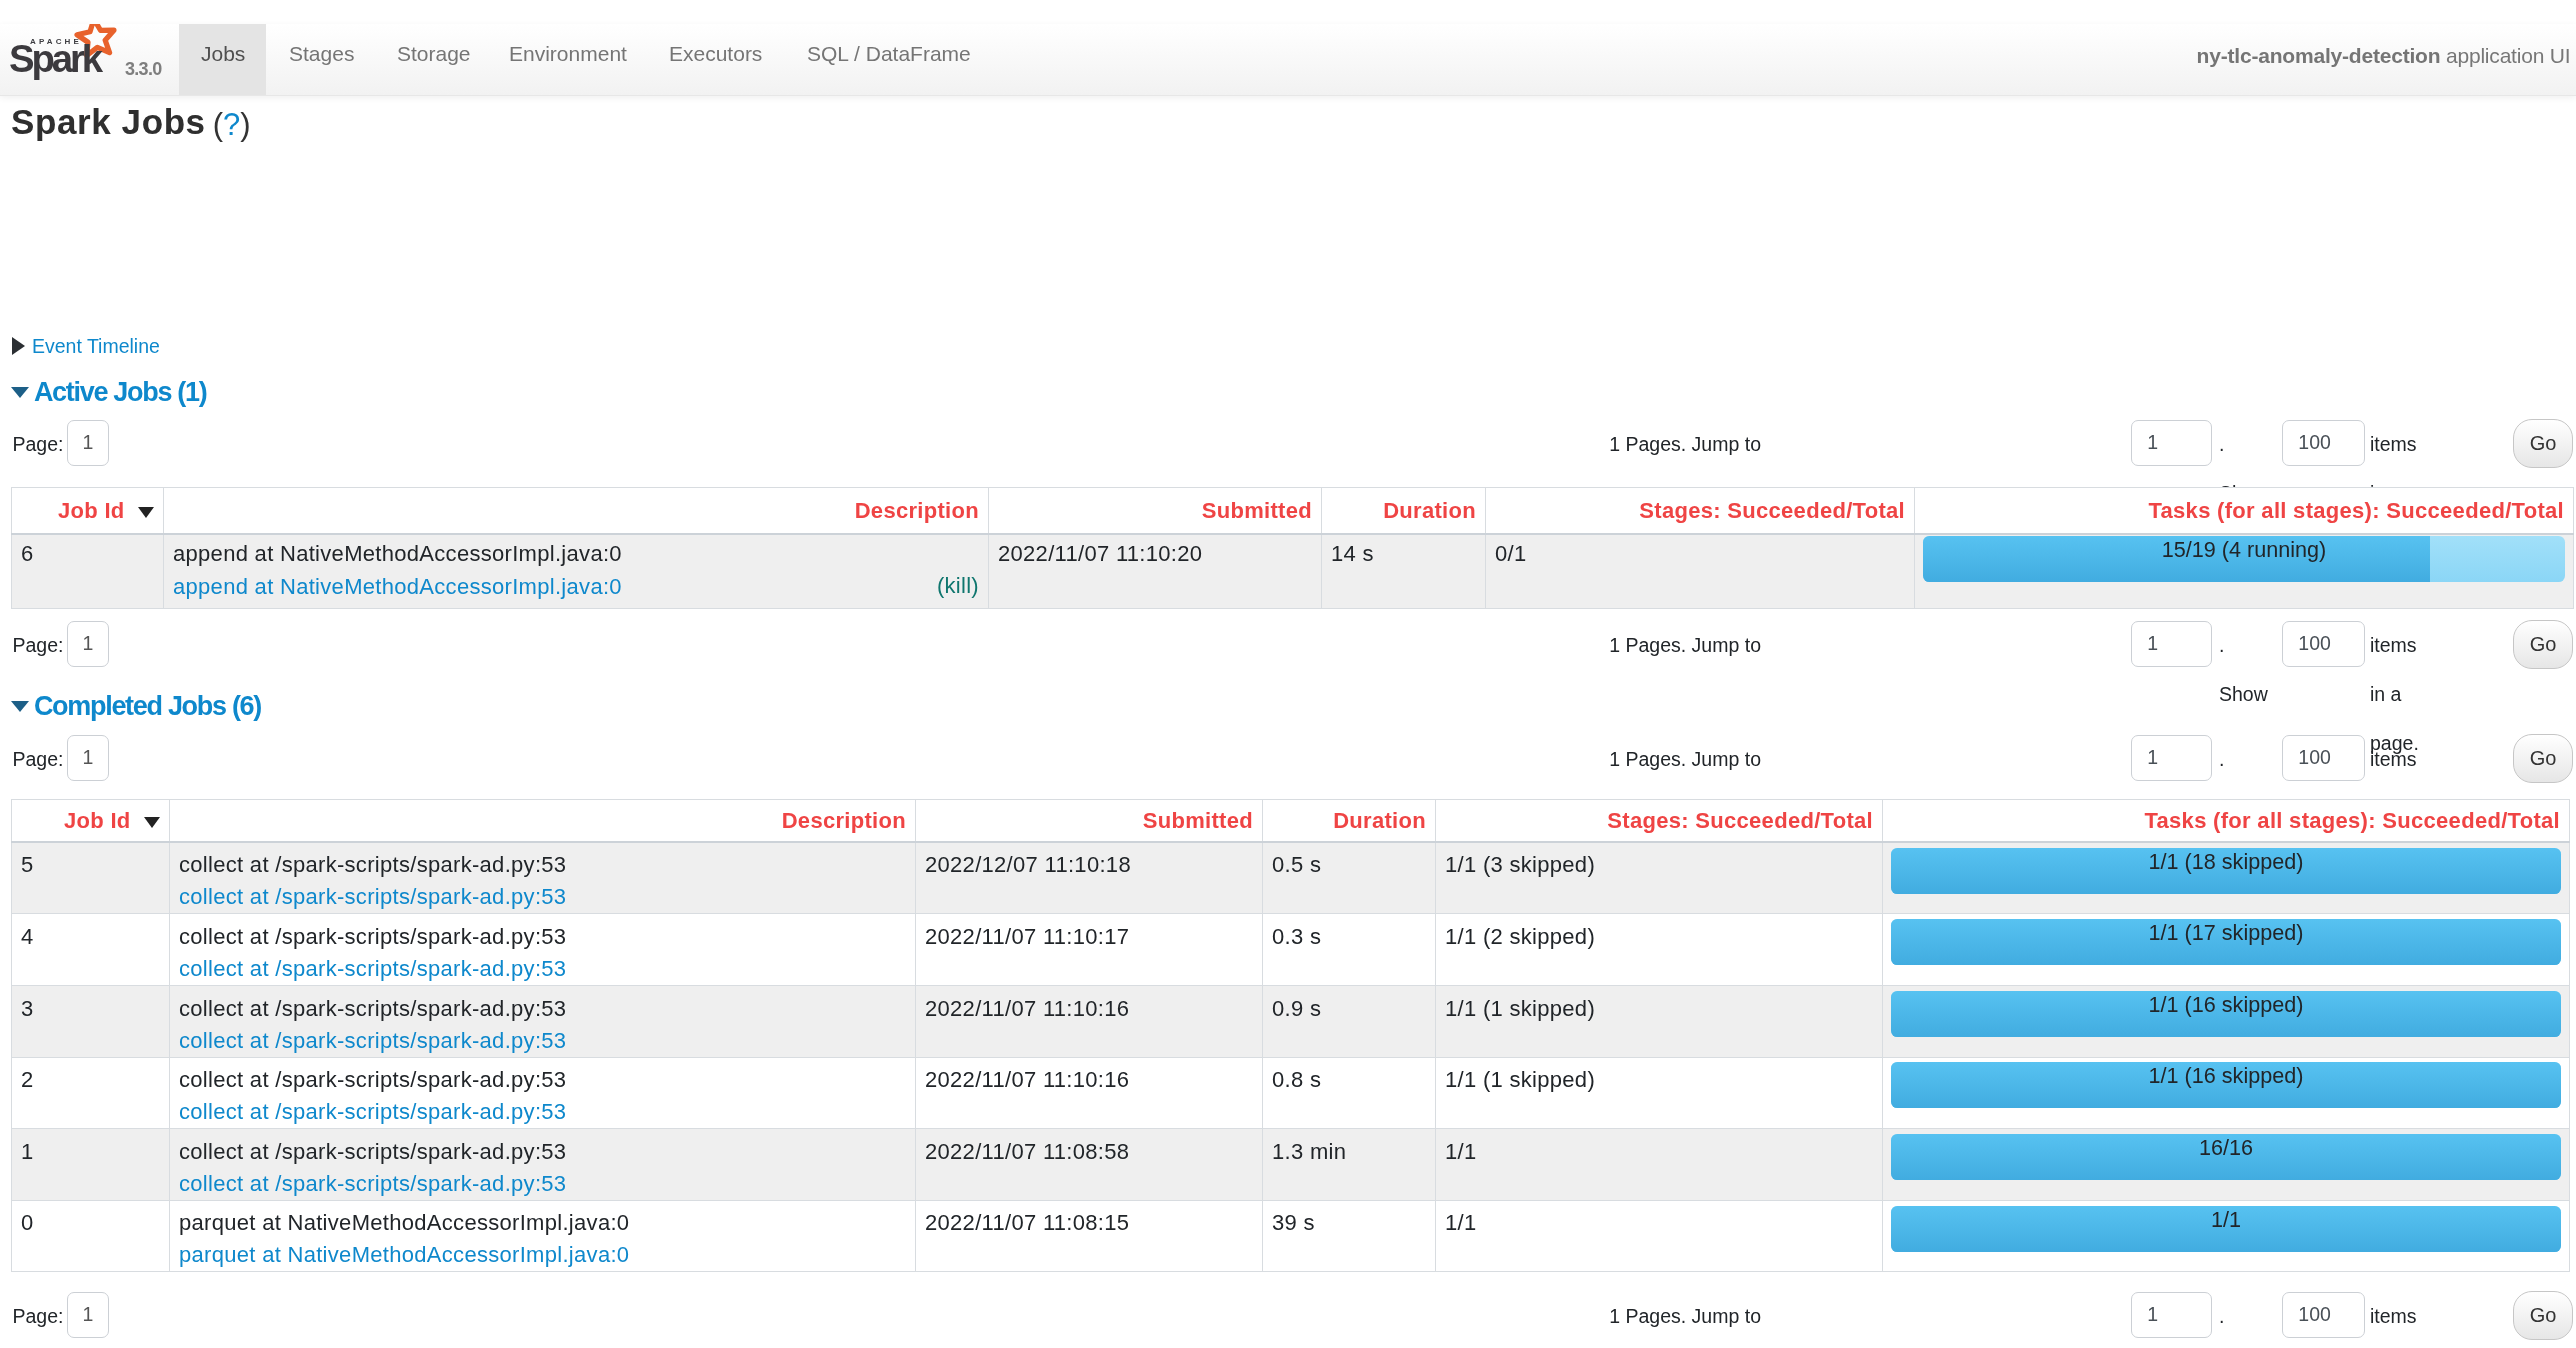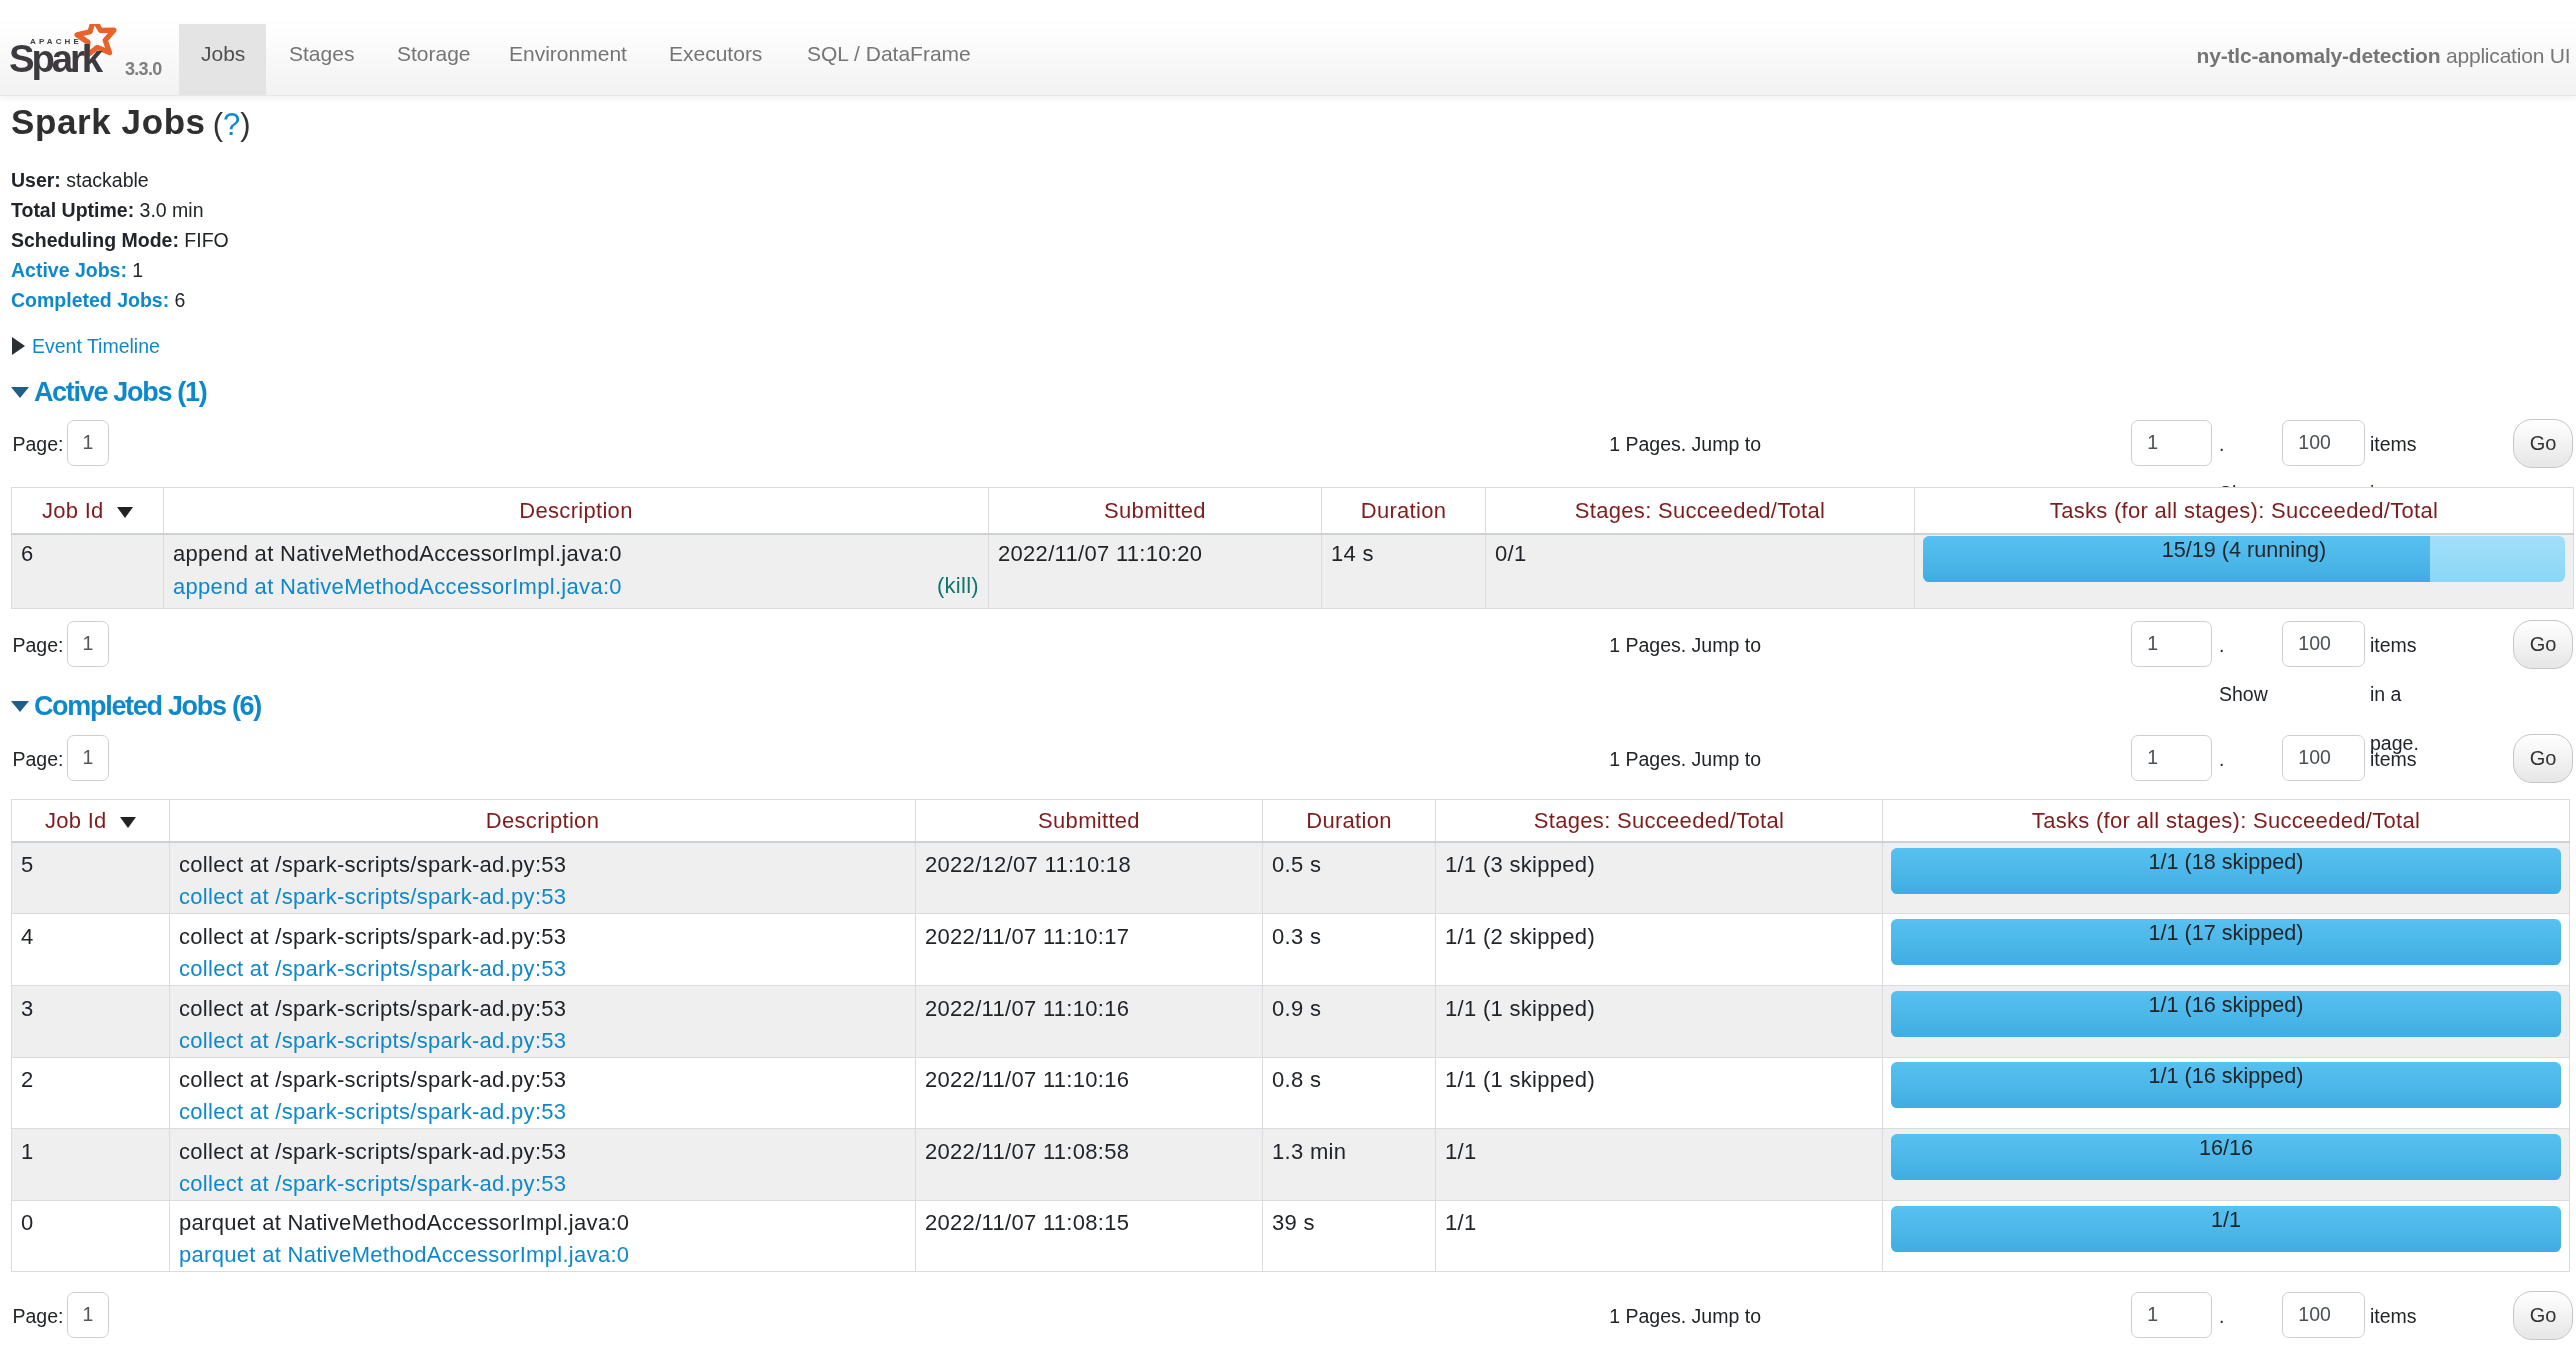--- a/index.html
+++ b/index.html
@@ -56,22 +56,22 @@
 .prow .go { position:absolute; left:2513px; top:-1.4px; width:60px; height:49px;
   border:1.4px solid #c6c6c6; border-radius:19px; background:linear-gradient(#ffffff,#e6e6e6);
   text-align:center; line-height:46px; color:#333; font-size:20px; }
 #pr1 { top:420px; } #pr2 { top:621px; } #pr3 { top:735px; } #pr4 { top:1292px; }
 
 
 table { border-collapse:collapse; table-layout:fixed; position:absolute;
   font-size:22px; }
 #t1 { left:11px; top:487px; width:2561px; }
 #t2 { left:11px; top:799px; width:2559px; }
-th { font-weight:normal; text-align:center; padding:7px 9px; line-height:31px; letter-spacing:0.3px;
-  border:1.4px solid #d8dce0; border-bottom:2.1px solid #ccd2d8; background:#fff; color:#7f1d1d; }
+th { font-weight:bold; text-align:right; padding:7px 9px; line-height:31px; letter-spacing:0.3px;
+  border:1.4px solid #d8dce0; border-bottom:2.1px solid #ccd2d8; background:#fff; color:#ef4444; }
 #t2 th { padding-top:4.9px; padding-bottom:4.9px; }
 td { vertical-align:top; padding:6.6px 9px 0; line-height:32px; letter-spacing:0.3px;
   border:1.4px solid #d8dce0; position:relative; }
 #t1 td { padding-top:2.8px; padding-bottom:4.2px; }
 #t1 .dlink { margin-top:1.7px; }
 #t2 .dlink { margin-top:0; }
 tr.odd td { background:#efefef; }
 a { color:#0e88cc; text-decoration:none; }
 .dlink { margin-top:0.7px; }
 .kill { position:absolute; right:9px; top:35px; color:#0f766e; line-height:32px; }
@@ -105,27 +105,20 @@
   <span class="nv" style="left:289px">Stages</span>
   <span class="nv" style="left:397px">Storage</span>
   <span class="nv" style="left:509px">Environment</span>
   <span class="nv" style="left:669px">Executors</span>
   <span class="nv" style="left:807px">SQL / DataFrame</span>
   <span id="brandright"><b>ny-tlc-anomaly-detection</b> application UI</span>
 </div>
 
 <div id="h3">Spark Jobs<span class="q">(<a>?</a>)</span></div>
 
-<ul id="list">
-  <li><b>User:</b> stackable</li>
-  <li><b>Total Uptime:</b> 3.0 min</li>
-  <li><b>Scheduling Mode:</b> FIFO</li>
-  <li><span class="bl">Active Jobs:</span> 1</li>
-  <li><span class="bl">Completed Jobs:</span> 6</li>
-</ul>
 
 <div id="evt"><span class="tri-r"></span>Event Timeline</div>
 
 <div class="sech" id="sec1"><span class="tri-d"></span>Active Jobs (1)</div>
 <div class="sech" id="sec2"><span class="tri-d"></span>Completed Jobs (6)</div>
 
 <div class="prow" id="pr1">
   <span class="lbl">Page:</span>
       <span class="pin">1</span>
   <span class="t1">1 Pages. Jump to</span>

